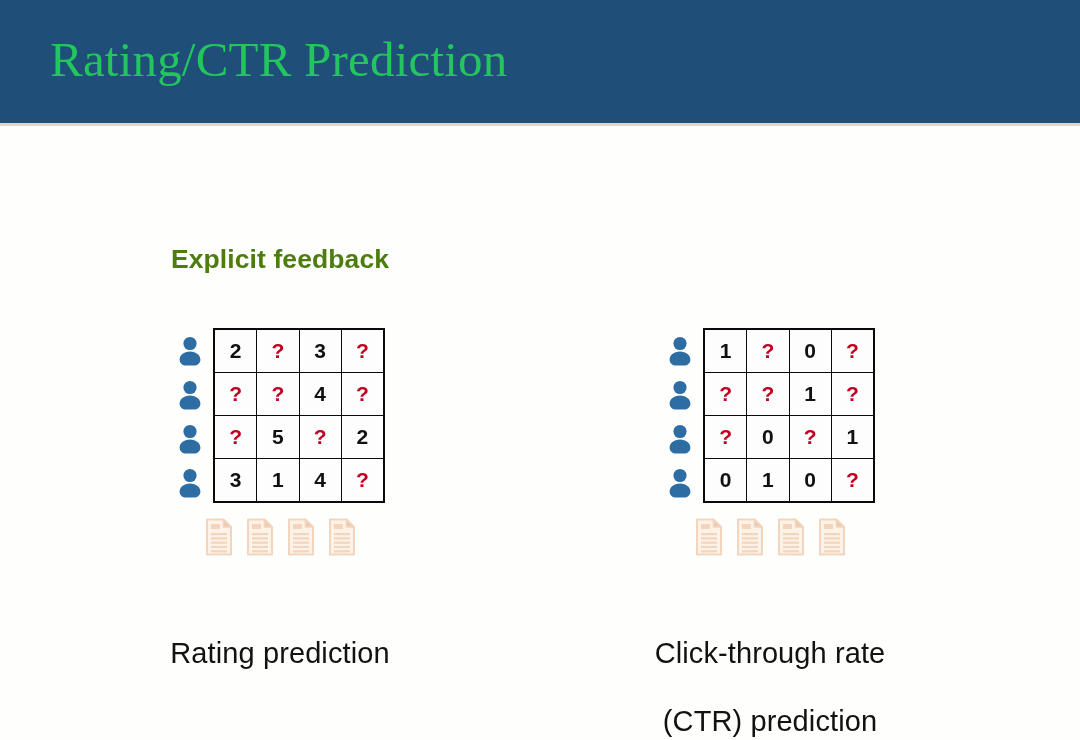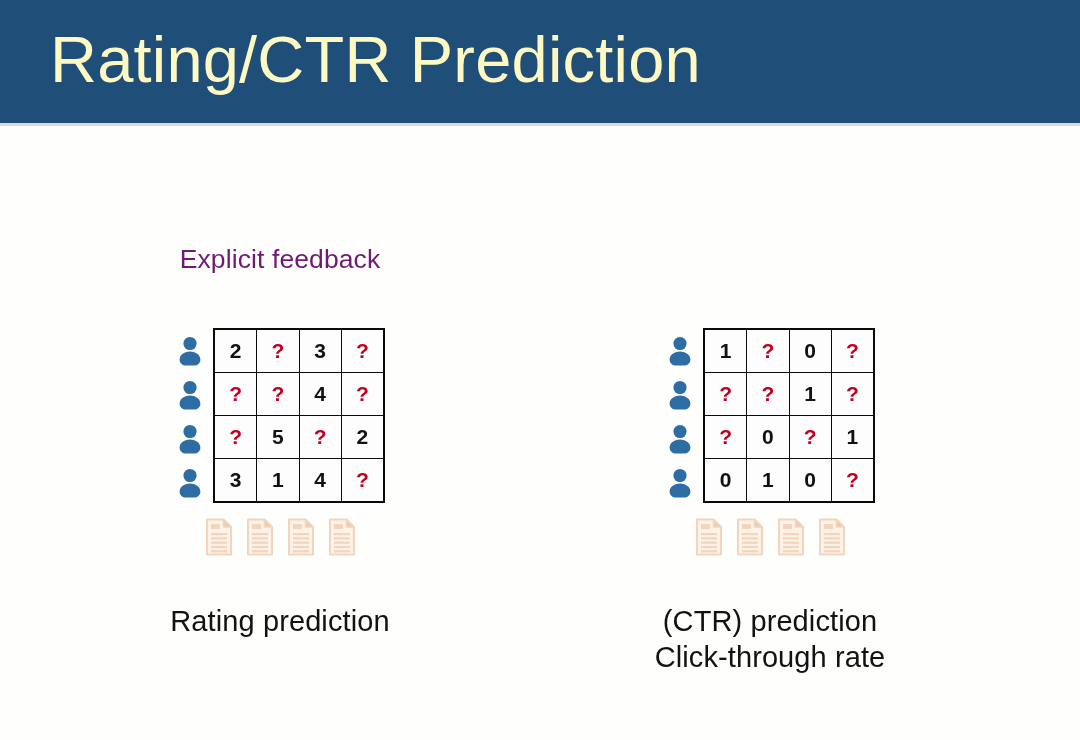--- a/index.html
+++ b/index.html
@@ -31,27 +31,27 @@
     left: 0;
     bottom: -3px;
     width: 1080px;
     height: 3px;
     background: #ded8d2;
   }
   .slide-title {
     position: absolute;
     left: 50px;
     top: 28px;
-    font-size: 65px;
+    font-size: 49px;
     font-weight: 400;
-    color: #fef9c3;
+    color: #22c55e;
     letter-spacing: 0.2px;
     line-height: 64px;
     white-space: nowrap;
-    font-family: Liberation Sans, sans-serif;
+    font-family: Liberation Serif, serif;
   }
 
   
   .slide-body {
     position: absolute;
     left: 0;
     top: 126px;
     width: 1080px;
     height: 614px;
   }
@@ -64,22 +64,22 @@
   }
   .panel-left  { left: 70px; }
   .panel-right { left: 560px; }
 
   .panel-heading {
     position: absolute;
     top: 118px;
     width: 420px;
     text-align: center;
     font-size: 26.5px;
-    font-weight: normal;
-    color: #701a75;
+    font-weight: bold;
+    color: #4d7c0f;
     letter-spacing: 0.1px;
     white-space: nowrap;
   }
 
   
   .matrix-block {
     position: absolute;
     top: 202px;
     width: 420px;
     height: 250px;
@@ -147,21 +147,21 @@
     position: absolute;
     top: 477px;
     width: 420px;
     text-align: center;
     font-size: 29px;
     font-weight: 400;
     color: #121212;
     line-height: 36px;
     letter-spacing: 0.1px;
   }
-  .caption-line { display: block; }
+  .caption-line { display: block; margin-top: 32px; }
 </style>
 </head>
 <body>
 
 <div class="slide-header">
   <div class="slide-title">Rating/CTR Prediction</div>
 </div>
 
 <div class="slide-body">
 
@@ -389,18 +389,18 @@
             <rect x="6" y="15" width="16" height="2.2" fill="#f2d5bc"></rect>
             <rect x="6" y="19.3" width="16" height="2.2" fill="#f2d5bc"></rect>
             <rect x="6" y="23.6" width="16" height="2.2" fill="#f2d5bc"></rect>
             <rect x="6" y="27.9" width="16" height="2.2" fill="#f2d5bc"></rect>
             <rect x="6" y="32.2" width="16" height="2.2" fill="#f2d5bc"></rect>
           </svg>
         </span>
       </div>
 
     <div class="panel-caption">
+        <span class="caption-line">Click-through rate</span>
         <span class="caption-line">(CTR) prediction</span>
-        <span class="caption-line">Click-through rate</span>
       </div>
   </div>
 
 </div>
 
 </body></html>

